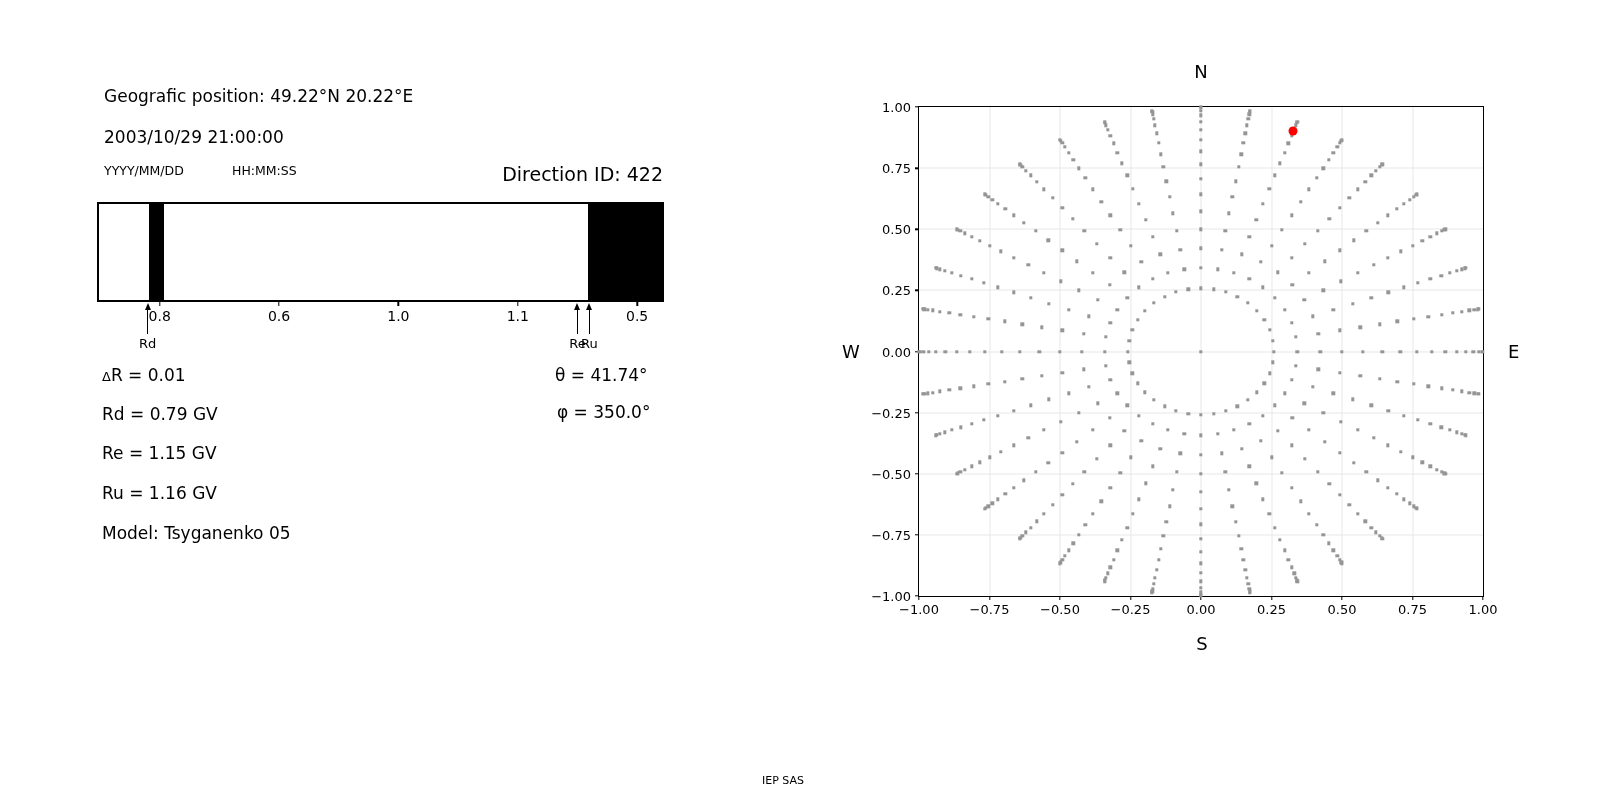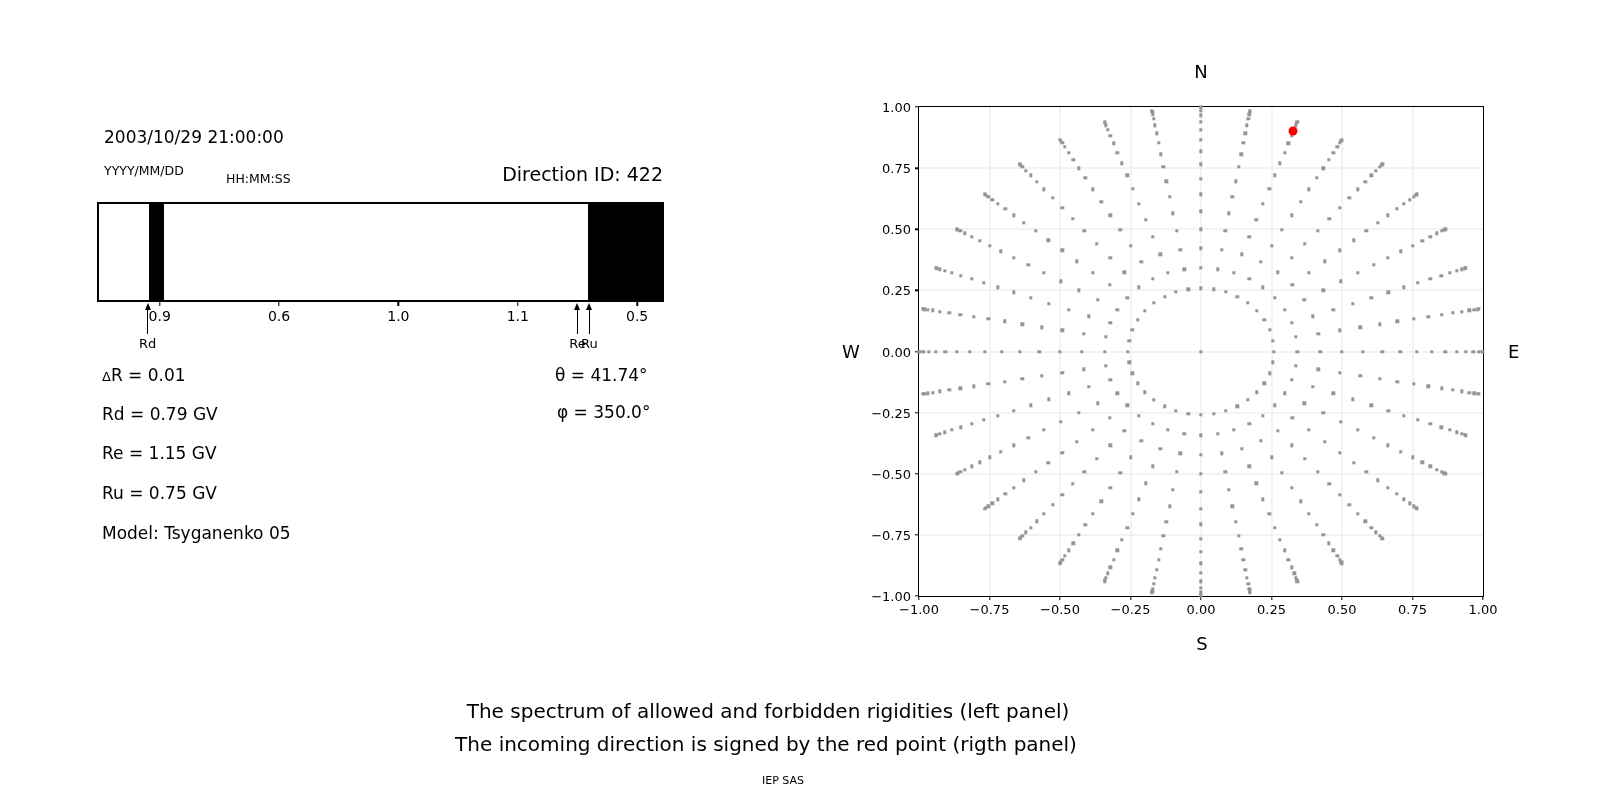--- a/index.html
+++ b/index.html
@@ -42,32 +42,33 @@
 
   
   .cap{font-size:20px;transform:translateX(-50%);}
   .credit{font-size:11px;transform:translateX(-50%);}
 </style>
 </head>
 <body>
 
 <div class="canvas">
 
+  <div class="abs t17" style="left:104px;top:86px;">Geografic position: 49.22°N 20.22°E</div>
   <div class="abs t17" style="left:104px;top:127px;">2003/10/29 21:00:00</div>
   <div class="abs t12" style="left:104px;top:163px;">YYYY/MM/DD</div>
-  <div class="abs t12" style="left:226px;top:163px;margin-top:8px;">HH:MM:SS</div>
+  <div class="abs t12" style="left:232px;top:163px;">HH:MM:SS</div>
   <div class="abs t19" style="right:937px;top:163px;">Direction ID: 422</div>
 
   <div class="spec-bar" id="specbar">
       <div class="spec-band" style="left: 8.94737%; width: 2.63158%; background: rgb(0, 0, 0);"></div>
       <div class="spec-band" style="left: 86.8421%; width: 13.1579%; background: rgb(0, 0, 0);"></div>
     </div>
   <div class="spec-axis" id="specaxis">
       <div class="spec-tick" style="left: 11.0526%;"></div>
-      <div class="spec-ticklabel" style="left: 11.0526%;">0.9</div>
+      <div class="spec-ticklabel" style="left: 11.0526%;">0.8</div>
       <div class="spec-tick" style="left: 32.1053%;"></div>
       <div class="spec-ticklabel" style="left: 32.1053%;">0.6</div>
       <div class="spec-tick" style="left: 53.1579%;"></div>
       <div class="spec-ticklabel" style="left: 53.1579%;">1.0</div>
       <div class="spec-tick" style="left: 74.2105%;"></div>
       <div class="spec-ticklabel" style="left: 74.2105%;">1.1</div>
       <div class="spec-tick" style="left: 95.2632%;"></div>
       <div class="spec-ticklabel" style="left: 95.2632%;">0.5</div>
       <div class="spec-marker" style="left: 8.94737%;">
         <div class="head"></div>
@@ -84,21 +85,21 @@
         <div class="stem"></div>
       </div>
       <div class="spec-markerlabel" style="left: 86.8421%; text-align: center;">Ru</div>
     </div>
 
   <div class="abs t17" style="left:102px;top:365px;">
     <span class="delta">Δ</span><span>R = 0.01</span>
   </div>
   <div class="abs t17" style="left:102px;top:404px;">Rd = 0.79 GV</div>
   <div class="abs t17" style="left:102px;top:443px;">Re = 1.15 GV</div>
-  <div class="abs t17" style="left:102px;top:483px;">Ru = 0.75 GV</div>
+  <div class="abs t17" style="left:102px;top:483px;">Ru = 1.16 GV</div>
   <div class="abs t17" style="left:102px;top:523px;">Model: Tsyganenko 05</div>
   <div class="abs t17" style="left:555px;top:365px;">θ = 41.74°</div>
   <div class="abs t17" style="left:557px;top:402px;">φ = 350.0°</div>
 
   <div class="dirplot" id="dirplot">
       <div class="tick-x" style="left: 0%;"></div>
       <div class="xlab" style="left: 0%;">−1.00</div>
       <div class="tick-y" style="top: 100%;"></div>
       <div class="ylab" style="top: 100%;">−1.00</div>
       <div class="gl-v" style="left: 12.5%; background: rgb(231, 231, 231);"></div>
@@ -724,17 +725,15 @@
       <div class="gdot" style="width: 3.4px; height: 3.4px; background: rgb(149, 149, 149); left: 41.3506%; top: 0.946987%;"></div>
       <div class="gdot" style="width: 3.4px; height: 3.4px; background: rgb(149, 149, 149); left: 41.3176%; top: 0.759612%;"></div>
       <div class="gdot" style="width: 3.4px; height: 3.4px; background: rgb(149, 149, 149); left: 50%; top: 50%;"></div>
       <div class="reddot" style="width: 9px; height: 9px; background: rgb(255, 0, 0); left: 66.4%; top: 4.9%;"></div>
     </div>
   <div class="abs compass" style="left:1201px;top:61px;transform:translateX(-50%);">N</div>
   <div class="abs compass" style="left:1508px;top:351px;transform:translateY(-50%);">E</div>
   <div class="abs compass" style="left:1202px;top:633px;transform:translateX(-50%);">S</div>
   <div class="abs compass" style="left:851px;top:351px;transform:translate(-50%,-50%);">W</div>
 
-  <div class="abs cap" style="left:768px;top:699px;">The spectrum of allowed and forbidden rigidities (left panel)</div>
-  <div class="abs cap" style="left:766px;top:732px;">The incoming direction is signed by the red point (rigth panel)</div>
   <div class="abs credit" style="left:783px;top:774px;">IEP SAS</div>
 
 </div>
 
 </body></html>

